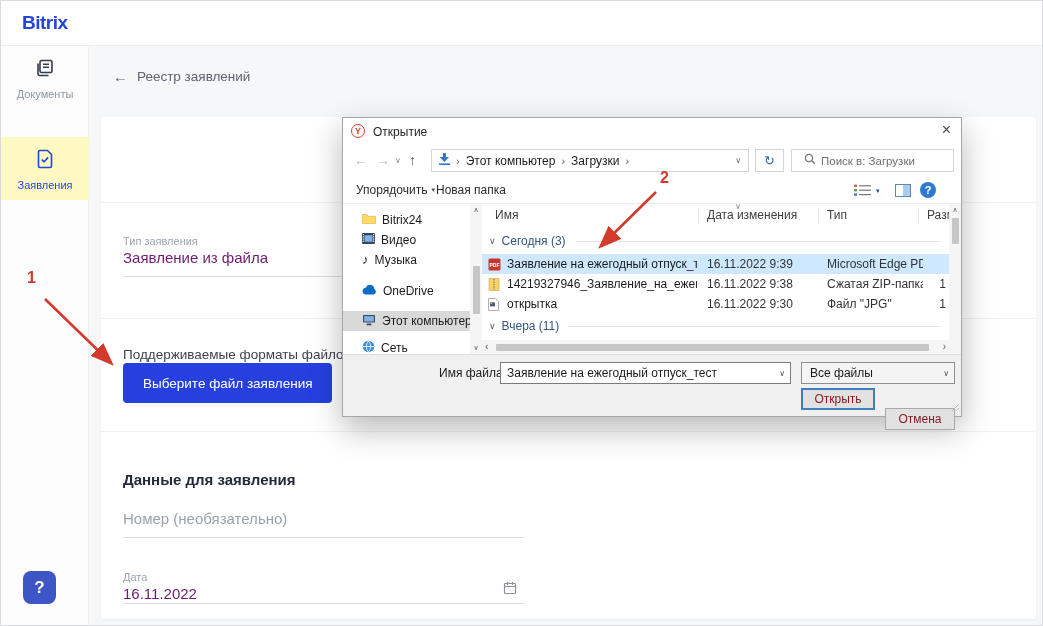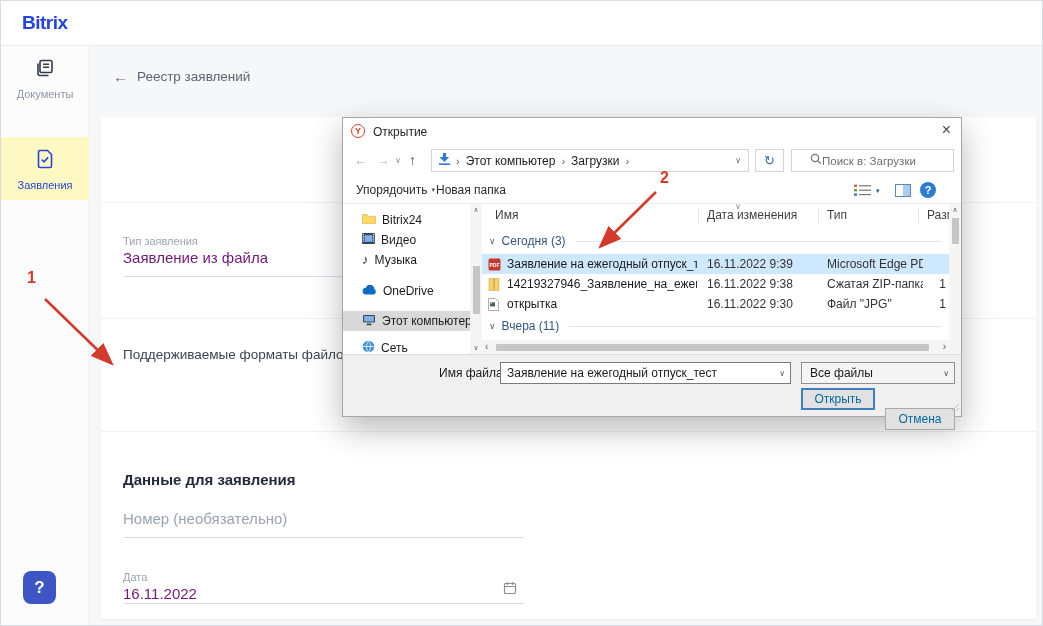--- a/index.html
+++ b/index.html
@@ -41,21 +41,21 @@
   .nav-ico{position:absolute;font-size:14px;cursor:pointer;}
   .nv-back{left:11px;top:34px;color:#aeb6bf;}
   .nv-fwd{left:33px;top:34px;color:#b9bfc6;}
   .nv-caret{left:52px;top:38px;font-size:8px;color:#8a8a8a;}
   .nv-up{left:66px;top:34px;color:#42505c;}
   .addressbar{position:absolute;left:88px;top:31px;width:318px;height:23px;border:1px solid #d4d4d4;background:#fff;box-sizing:border-box;display:flex;align-items:center;padding:0 7px;gap:6px;cursor:text;}
   .addressbar .sep{color:#5f5f5f;font-size:11px;}
   .addressbar .seg{font-size:12px;color:#1b1b1b;white-space:nowrap;cursor:pointer;}
   .addr-caret{margin-left:auto;font-size:8px;color:#6a6a6a;}
   .refresh-btn{position:absolute;left:412px;top:31px;width:29px;height:23px;border:1px solid #d4d4d4;background:#fff;box-sizing:border-box;text-align:center;line-height:21px;color:#3a6ea8;font-size:13px;cursor:pointer;}
-  .searchbox{position:absolute;left:448px;top:31px;width:163px;height:23px;border:1px solid #d4d4d4;background:#fff;box-sizing:border-box;display:flex;align-items:center;padding:0 18px;cursor:text;}
+  .searchbox{position:absolute;left:448px;top:31px;width:163px;height:23px;border:1px solid #d4d4d4;background:#fff;box-sizing:border-box;display:flex;align-items:center;padding:0 12px;gap:5px;cursor:text;}
   .searchbox .ph{font-size:11.5px;color:#6e6e6e;white-space:nowrap;overflow:hidden;}
   .dlg-toolbar{position:absolute;left:0;top:58px;width:100%;height:28px;border-bottom:1px solid #ececec;box-sizing:border-box;}
   .tb-item{position:absolute;top:7px;font-size:12px;color:#2b2b2b;cursor:pointer;}
   .tb-organize{left:13px}.tb-newfolder{left:93px}
   .tb-caret{font-size:7px;color:#555;margin-left:4px;vertical-align:2px;}
   .tb-view{position:absolute;left:511px;top:8px;cursor:pointer;}
   .tb-viewcaret{position:absolute;left:533px;top:11px;font-size:7px;color:#23527c;cursor:pointer;}
   .tb-pane{position:absolute;left:552px;top:8px;cursor:pointer;}
   .tb-help{position:absolute;left:577px;top:6px;width:16px;height:16px;border-radius:50%;background:#2f7ad1;color:#fff;font-size:11px;font-weight:700;line-height:16px;text-align:center;cursor:pointer;}
   
@@ -93,21 +93,21 @@
   .vscroll{position:absolute;left:606px;top:86px;width:12px;height:136px;background:#f5f5f5;}
   .v-corner{position:absolute;left:606px;top:222px;width:12px;height:14px;background:#f5f5f5;}
   
   .dlg-footer{position:absolute;left:0;top:236px;width:100%;height:62px;background:#f0f0f0;border-top:1px solid #ddd;box-sizing:border-box;}
   .fn-label{position:absolute;left:96px;top:11px;font-size:12px;color:#1b1b1b;}
   .fn-combo{position:absolute;left:157px;top:7px;width:291px;height:22px;background:#fff;border:1px solid #7a7a7a;box-sizing:border-box;cursor:text;}
   .fn-combo .txt{position:absolute;left:6px;top:3px;font-size:12px;white-space:nowrap;overflow:hidden;right:18px;}
   .combo-caret{position:absolute;right:5px;top:6px;font-size:8px;color:#555;}
   .ft-combo{position:absolute;left:458px;top:7px;width:154px;height:22px;background:#f4f4f4;border:1px solid #8f8f8f;box-sizing:border-box;cursor:pointer;}
   .ft-combo .txt{position:absolute;left:8px;top:3px;font-size:12px;}
-  .dlg-btn{position:absolute;top:33px;height:22px;background:#e1e1e1;font-size:12px;font-family:"Liberation Sans",sans-serif;text-align:center;cursor:pointer;padding:0;color:#0369a1;}
+  .dlg-btn{position:absolute;top:33px;height:22px;background:#e1e1e1;font-size:12px;font-family:"Liberation Sans",sans-serif;text-align:center;cursor:pointer;padding:0;color:#7f1d1d;}
   .btn-open{left:458px;width:74px;border:2px solid #3f7fbf;}
   .btn-cancel{left:542px;width:70px;border:1px solid #a9a9a9;margin-top:20px;}
   .grip{position:absolute;right:1px;bottom:1px;}
   
   .ann-svg{position:absolute;left:0;top:0;width:1043px;height:626px;pointer-events:none;z-index:30;}
   .ann-label{position:absolute;color:#d43a2c;font-size:16px;font-weight:600;z-index:30;pointer-events:none;}
   .al-1{left:26px;top:268px;}
   .al-2{left:659px;top:168px;}
 </style>
 </head>
@@ -148,20 +148,21 @@
 
   <section class="card">
     <div class="divider div-a"></div>
 
     <label class="f-label type-label">Тип заявления</label>
     <div class="f-value type-value">Заявление из файла</div>
     <div class="f-line type-line"></div>
 
     <div class="divider div-b"></div>
     <p class="formats">Поддерживаемые форматы файлов .pdf</p>
+    <button class="choose-btn">Выберите файл заявления</button>
 
     <div class="divider div-c"></div>
     <h2 class="data-title">Данные для заявления</h2>
 
     <div class="f-value num-ph">Номер (необязательно)</div>
     <div class="f-line num-line"></div>
 
     <label class="f-label date-label">Дата</label>
     <div class="f-value date-value">16.11.2022</div>
     <div class="f-line date-line"></div>

